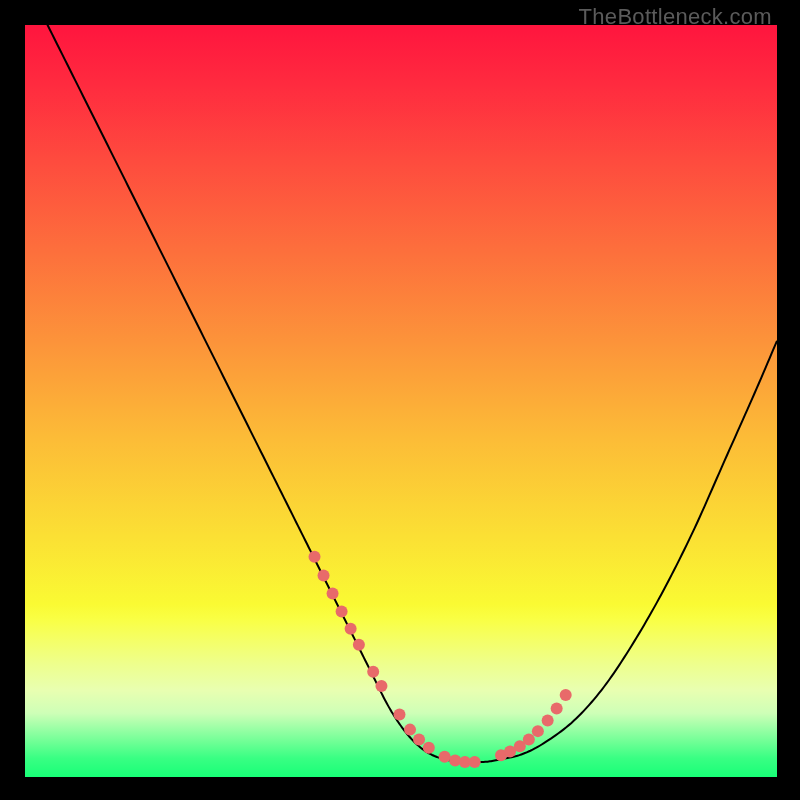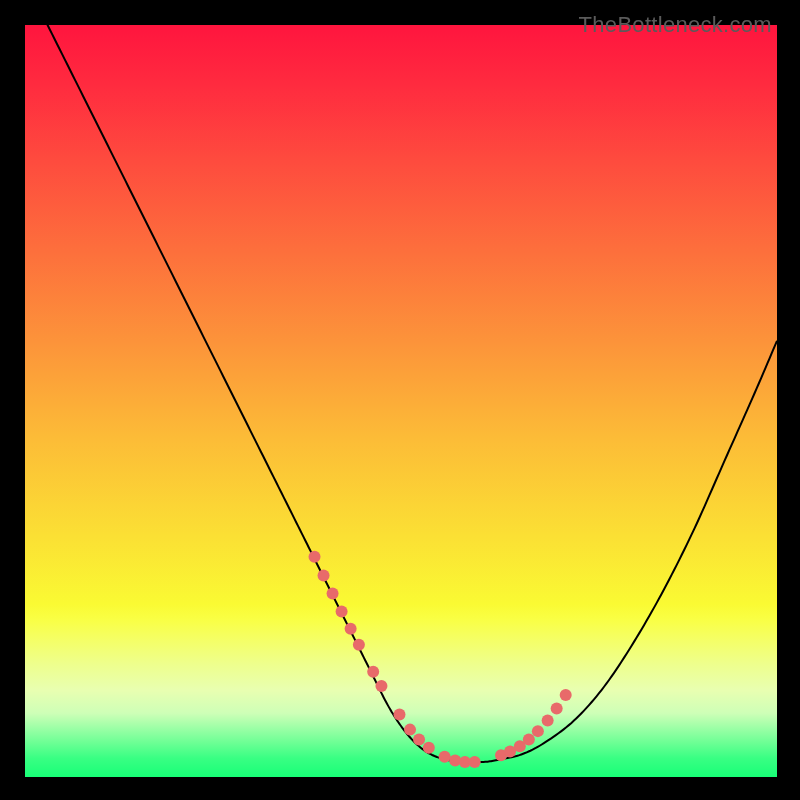--- a/index.html
+++ b/index.html
@@ -34,21 +34,20 @@
   }
   .watermark {
     position: absolute;
     top: 4px;
     right: 28px;
     color: #5b5b5b;
     font-size: 22px;
     letter-spacing: 0.3px;
     font-weight: 500;
     user-select: none;
-    margin-top: 8px;
   }
 </style>
 </head>
 <body>
 
 <div class="stage">
 
   <div class="plot-area">
 
     <svg class="gradient-bg" viewBox="0 0 752 752" preserveAspectRatio="none">

